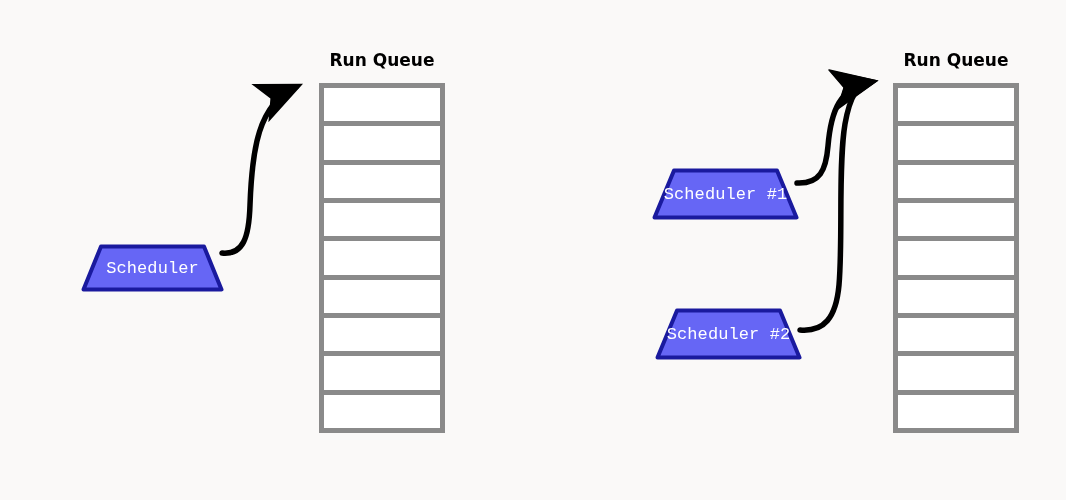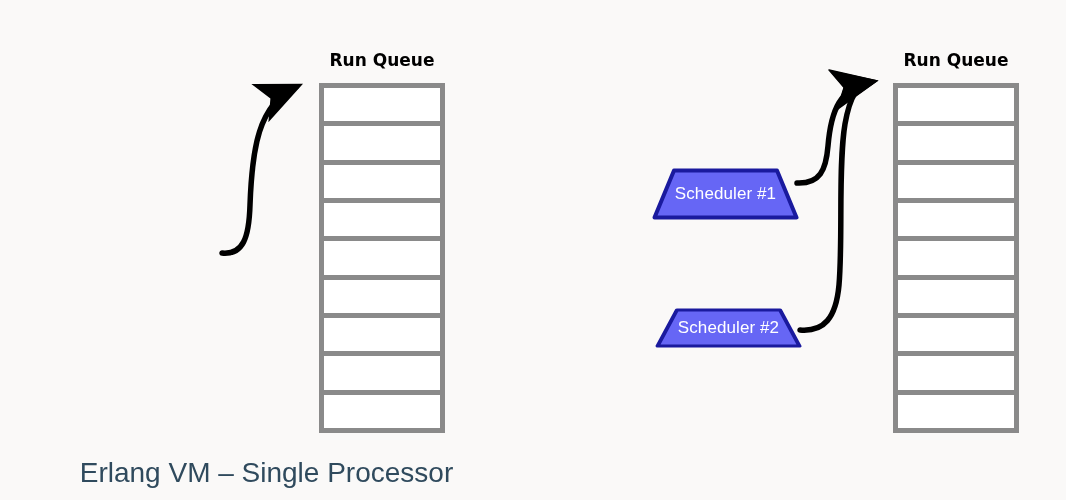--- a/index.html
+++ b/index.html
@@ -70,21 +70,21 @@
     position: absolute;
     left: 0; top: 0;
     width: 100%;
     height: 100%;
     display: block;
   }
   .sched-label {
     position: relative;
     z-index: 2;
     color: #ffffff;
-    font-family: Liberation Sans, sans-serif;
+    font-family: Liberation Mono, monospace;
     font-size: 17px;
     font-weight: 400;
     white-space: nowrap;
     letter-spacing: 0.1px;
   }
 
   
   .arrows {
     position: absolute;
     left: 0; top: 0;
@@ -119,22 +119,27 @@
       <div class="queue-cell"></div>
       <div class="queue-cell"></div>
       <div class="queue-cell"></div>
       <div class="queue-cell"></div>
       <div class="queue-cell"></div>
       <div class="queue-cell"></div>
       <div class="queue-cell"></div>
       <div class="queue-cell"></div>
     </div>
 
+    <div class="sched" style="left:81px; top:224px; width:143px; height:48px;">
+      <svg viewBox="0 0 143 48" preserveAspectRatio="none">
+        <polygon points="20,2.5 123,2.5 140.5,45.5 2.5,45.5" fill="#6666f5" stroke="#1a1a9e" stroke-width="4" stroke-linejoin="round"></polygon>
+      </svg>
+      <span class="sched-label">Scheduler</span>
+    </div>
 
-    <div class="caption" style="left:0px; top:437px; width:533px;">Erlang VM – Single Processor</div>
   </div>
 
   <div class="panel" id="panel-right">
 
     <div class="queue-label" style="left:360px; top:30px; width:126px;">Run Queue</div>
 
     <div class="queue" style="left:360px; top:63px; width:126px; height:350px;">
       <div class="queue-cell"></div>
       <div class="queue-cell"></div>
       <div class="queue-cell"></div>
@@ -146,21 +151,21 @@
       <div class="queue-cell"></div>
     </div>
 
     <div class="sched" style="left:119px; top:148px; width:147px; height:52px;">
       <svg viewBox="0 0 147 52" preserveAspectRatio="none">
         <polygon points="22,2.5 125,2.5 144.5,49.5 2.5,49.5" fill="#6666f5" stroke="#1a1a9e" stroke-width="4" stroke-linejoin="round"></polygon>
       </svg>
       <span class="sched-label">Scheduler #1</span>
     </div>
 
-    <div class="sched" style="left:122px; top:288px; width:147px; height:40px;">
+    <div class="sched" style="left:122px; top:288px; width:147px; height:52px;">
       <svg viewBox="0 0 147 52" preserveAspectRatio="none">
         <polygon points="22,2.5 125,2.5 144.5,49.5 2.5,49.5" fill="#6666f5" stroke="#1a1a9e" stroke-width="4" stroke-linejoin="round"></polygon>
       </svg>
       <span class="sched-label">Scheduler #2</span>
     </div>
 
   </div>
 
   <svg class="arrows" viewBox="0 0 1066 500">
     <defs>

